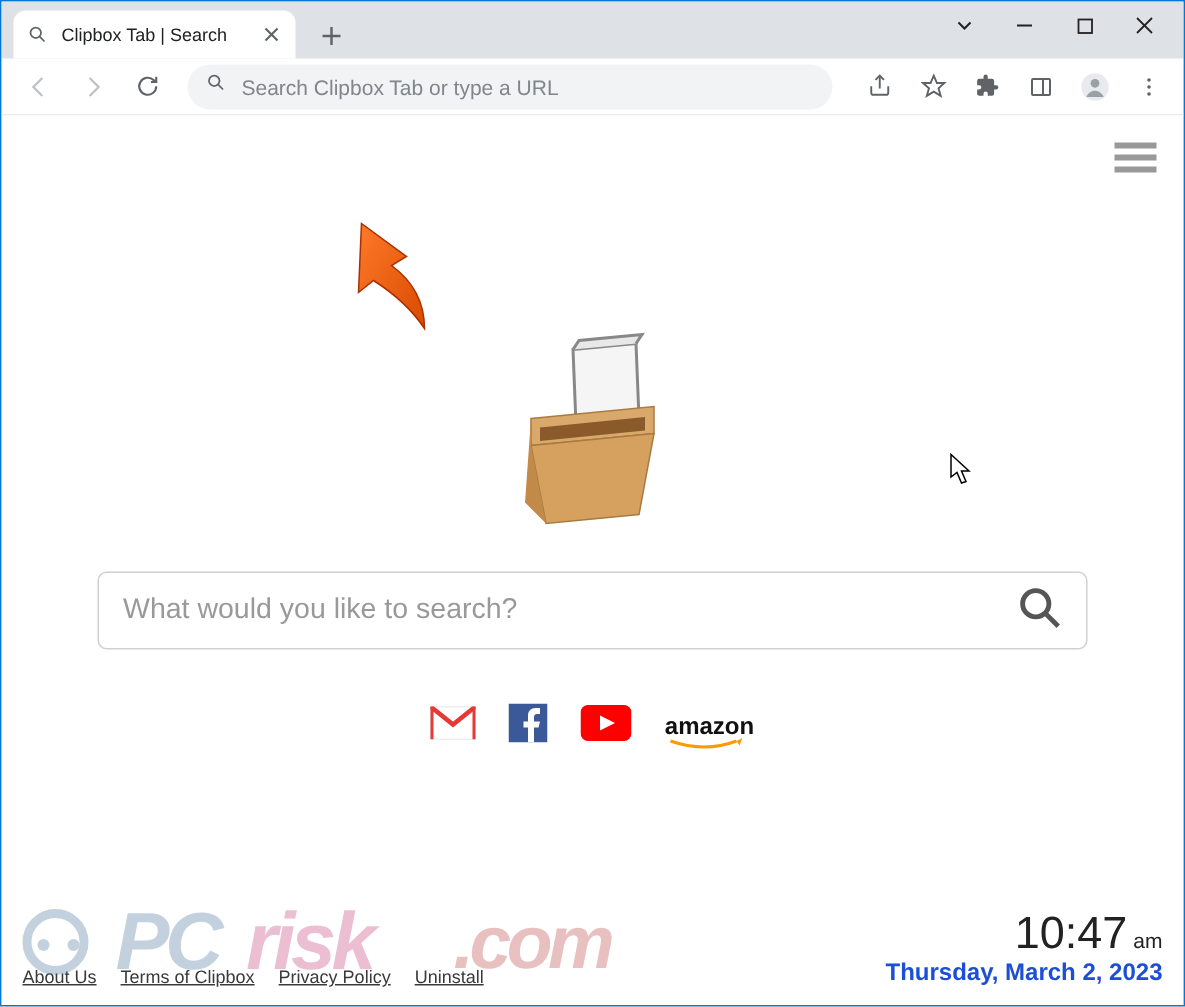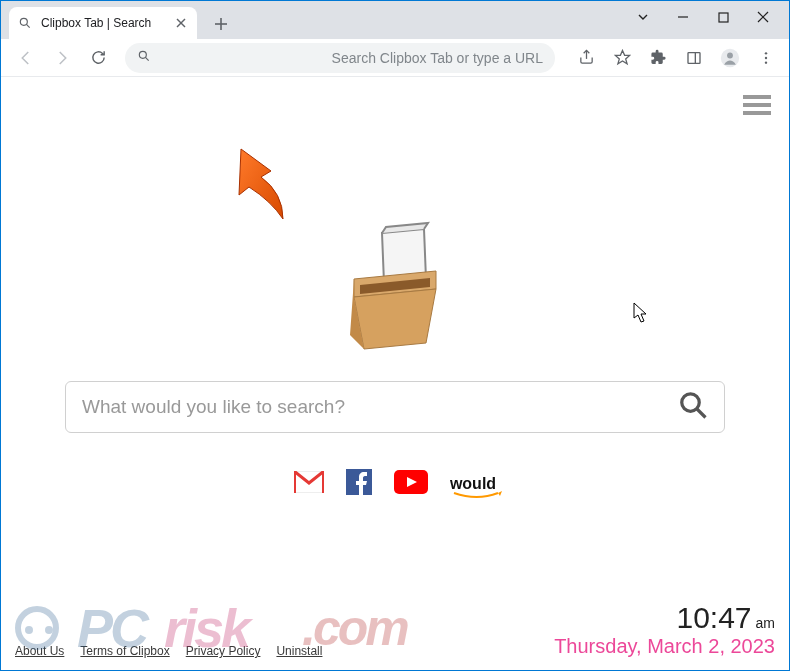--- a/index.html
+++ b/index.html
@@ -93,21 +93,20 @@
   .omnibox {
     flex: 1;
     height: 30px;
     background: #f1f3f4;
     border-radius: 15px;
     margin: 0 8px;
     display: flex;
     align-items: center;
     padding: 0 12px;
     gap: 10px;
-    text-align: right;
   }
   .omnibox-icon { color: #5f6368; }
   .omnibox-text { font-size: 14px; color: #80868b; flex: 1; }
   .toolbar-icons {
     display: flex;
     gap: 6px;
     margin-left: 6px;
   }
   .toolbar-icons div {
     width: 30px; height: 30px;
@@ -197,22 +196,23 @@
   .footer-time { text-align: right; }
   .footer-time .time {
     font-size: 30px;
     color: #222;
   }
   .footer-time .time small {
     font-size: 14px;
     margin-left: 4px;
   }
   .footer-time .date {
-    font-size: 20px;
-    color: #ec4899;
+    font-size: 16px;
+    color: #1d4ed8;
+    font-weight: bold;
   }
   .arrow-pointer {
     position: absolute;
     left: 230px;
     top: 70px;
     z-index: 50;
   }
   .cursor-pointer {
     position: absolute;
     left: 632px;
@@ -420,21 +420,21 @@
           <path d="M17 26V16h3l1-4h-4V9c0-1 .5-2 2-2h2V3h-3c-3 0-5 2-5 5v4h-3v4h3v10h4z" fill="#fff"></path>
         </svg>
       </div>
       <div>
         <svg width="34" height="24" viewBox="0 0 34 24">
           <rect width="34" height="24" rx="5" fill="#ff0000"></rect>
           <polygon points="13,7 13,17 23,12" fill="#fff"></polygon>
         </svg>
       </div>
       <div style="font-weight:bold;font-size:16px;color:#111;position:relative;">
-        <span>would</span>
+        <span>amazon</span>
         <svg width="50" height="10" viewBox="0 0 50 10" style="position:absolute;left:2px;top:16px;">
           <path d="M2 2 Q 25 10 46 2" fill="none" stroke="#ff9900" stroke-width="2"></path>
           <polygon points="46,2 50,0 48,5" fill="#ff9900"></polygon>
         </svg>
       </div>
     </div>
   </div>
 
   <div class="watermark">
     <span class="dots"></span>

